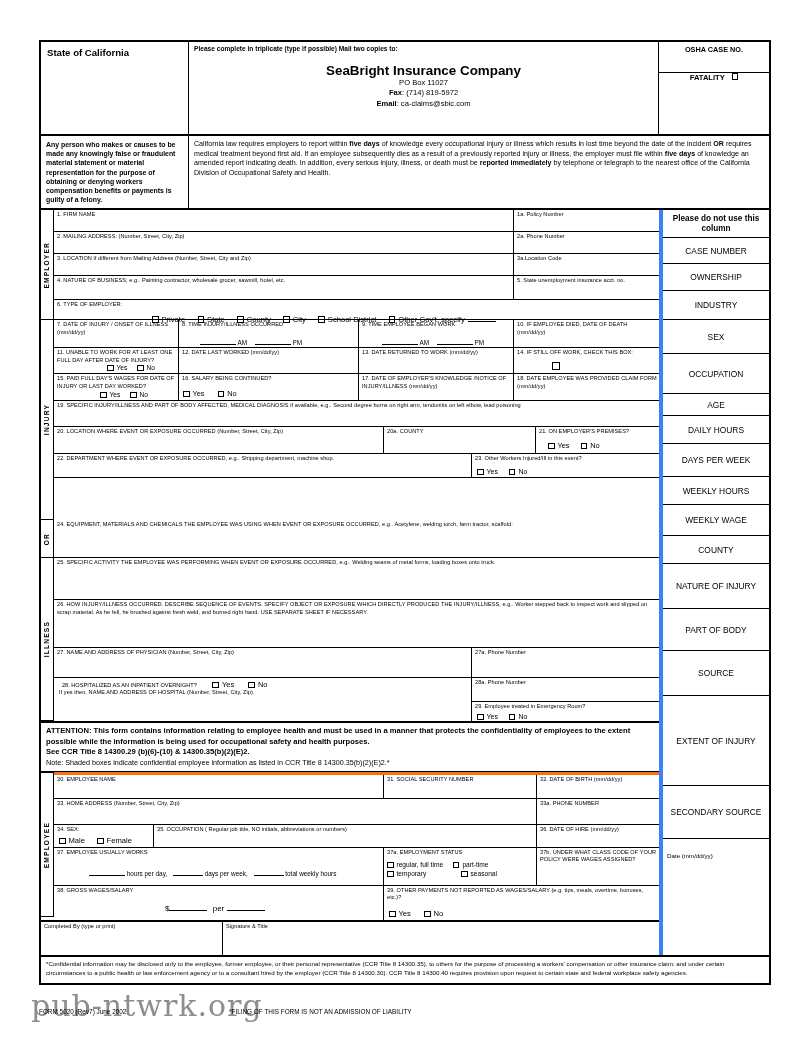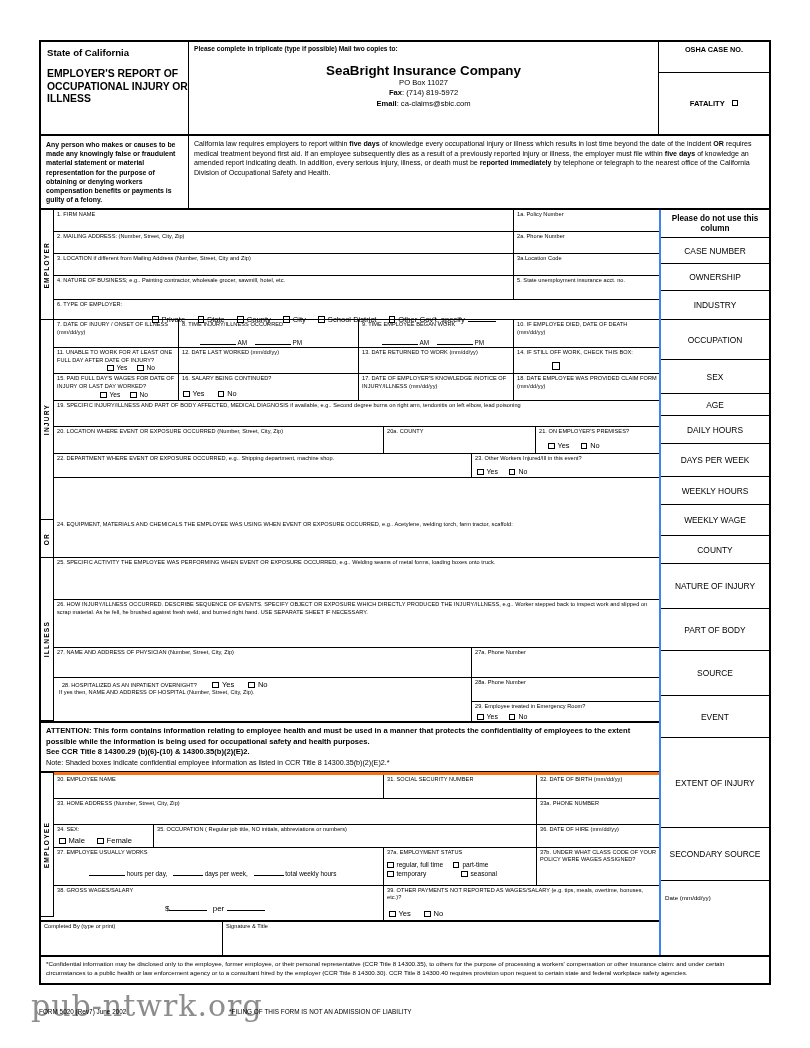--- a/index.html
+++ b/index.html
@@ -25,32 +25,32 @@
   .hdr{display:flex;height:92px;border-bottom:2px solid #000;}
   .hdr-l{width:148px;border-right:1px solid #000;box-sizing:border-box;padding:5px 0 0 6px;}
   .hdr-l .st{font-size:9.6px;font-weight:bold;line-height:12px;}
   .hdr-l .tt{font-size:10.4px;font-weight:bold;line-height:12.6px;margin-top:9px;}
   .hdr-m{flex:1;border-right:1px solid #000;box-sizing:border-box;padding:3px 0 0 0;position:relative;}
   .hdr-m .mail{font-size:6.6px;font-weight:bold;padding-left:5px;}
   .hdr-m .co{text-align:center;font-size:13.4px;font-weight:bold;margin-top:11px;}
   .hdr-m .ad{text-align:center;font-size:7.6px;line-height:10.4px;}
   .hdr-r{width:110px;box-sizing:border-box;}
   .hdr-r .osha{height:31px;border-bottom:1px solid #000;box-sizing:border-box;display:flex;align-items:flex-start;justify-content:center;padding-top:3px;font-size:7.3px;font-weight:bold;}
-  .hdr-r .fat{height:60px;box-sizing:border-box;display:flex;align-items:center;justify-content:center;font-size:7.6px;font-weight:bold;}
+  .hdr-r .fat{height:60px;box-sizing:border-box;display:flex;justify-content:center;font-size:7.6px;font-weight:bold;}
 
   
   .warn{display:flex;border-bottom:2px solid #000;}
   .warn-l{width:148px;border-right:1px solid #000;box-sizing:border-box;padding:4px 4px 4px 5px;font-size:6.9px;line-height:9.2px;font-weight:bold;}
   .warn-r{flex:1;box-sizing:border-box;padding:4px 5px 16px 5px;font-size:7.1px;line-height:9.6px;}
 
   
   .spine{width:13px;border-right:1px solid #000;box-sizing:border-box;display:flex;flex-direction:column;align-items:center;justify-content:center;font-size:6.6px;font-weight:bold;line-height:8.4px;}
 
   
-  .rightcol{width:110px;border-left:2px solid #3b82f6;box-sizing:border-box;}
+  .rightcol{width:110px;border-left:4px solid #3b82f6;box-sizing:border-box;}
   .rc{border-bottom:1px solid #000;box-sizing:border-box;display:flex;align-items:center;justify-content:center;text-align:center;font-size:8.4px;line-height:10px;}
   .rc.b{font-weight:bold;font-size:8.2px;}
 
   .body-wrap{display:flex;}
   .body-left{flex:1;box-sizing:border-box;}
 
   .attn{border-top:1px solid #000;border-bottom:1px solid #000;padding:3px 4px 3px 5px;}
   .attn p{margin:0;font-size:7.6px;line-height:10.2px;font-weight:bold;}
   .attn p.note{font-weight:normal;font-size:7.2px;margin-top:1px;}
 
@@ -62,21 +62,20 @@
 </style>
 </head>
 <body>
 
 <div class="page">
   <div class="form">
 
     <div class="hdr">
       <div class="hdr-l">
         <div class="st">State of California</div>
-        <div class="tt">EMPLOYER'S REPORT OF OCCUPATIONAL INJURY OR ILLNESS</div>
       </div>
       <div class="hdr-m">
         <div class="mail">Please complete in triplicate (type if possible) Mail two copies to:</div>
         <div class="co">SeaBright Insurance Company</div>
         <div class="ad">PO Box 11027</div>
         <div class="ad"><span class="bold">Fax</span><span>: (714) 819-5972</span></div>
         <div class="ad"><span class="bold">Email</span><span>:  ca-claims@sbic.com</span></div>
       </div>
       <div class="hdr-r">
         <div class="osha">OSHA CASE NO.</div>
@@ -413,32 +412,31 @@
               <span class="lbl">Signature &amp; Title</span>
             </div>
         </div>
       </div>
 
       <div class="rightcol">
         <div class="rc b" style="height:28px">Please do not use this column</div>
         <div class="rc" style="height:26px">CASE NUMBER</div>
         <div class="rc" style="height:27px">OWNERSHIP</div>
         <div class="rc" style="height:29px">INDUSTRY</div>
+        <div class="rc" style="height:34px">SEX</div>
         <div class="rc" style="height:40px">OCCUPATION</div>
-        <div class="rc" style="height:34px">SEX</div>
         <div class="rc" style="height:22px">AGE</div>
         <div class="rc" style="height:28px">DAILY HOURS</div>
         <div class="rc" style="height:33px">DAYS PER WEEK</div>
         <div class="rc" style="height:28px">WEEKLY HOURS</div>
         <div class="rc" style="height:31px">WEEKLY WAGE</div>
         <div class="rc" style="height:28px">COUNTY</div>
         <div class="rc" style="height:45px">NATURE OF INJURY</div>
         <div class="rc" style="height:42px">PART OF BODY</div>
         <div class="rc" style="height:45px">SOURCE</div>
-        <div class="rc" style="height:42px">EVENT</div>
         <div class="rc" style="height:90px">EXTENT OF INJURY</div>
         <div class="rc" style="height:53px">SECONDARY SOURCE</div>
         <div class="rc" style="height:33px;border-bottom:none;justify-content:flex-start;padding-left:4px;font-size:6.2px">Date (mm/dd/yy)</div>
       </div>
     </div>
 
     <div class="fine" style="border-top:2px solid #000">*Confidential information may be disclosed only to the employee, former employee, or their personal representative (CCR Title 8 14300.35), to others for the purpose of processing a workers' compensation or other insurance claim: and under certain circumstances to a public health or law enforcement agency or to a consultant hired by the employer (CCR Title 8 14300.30).  CCR Title 8 14300.40 requires provision upon request to certain state and federal workplace safety agencies.</div>
   </div>
 
   <div class="wm">pub-ntwrk.org</div>

